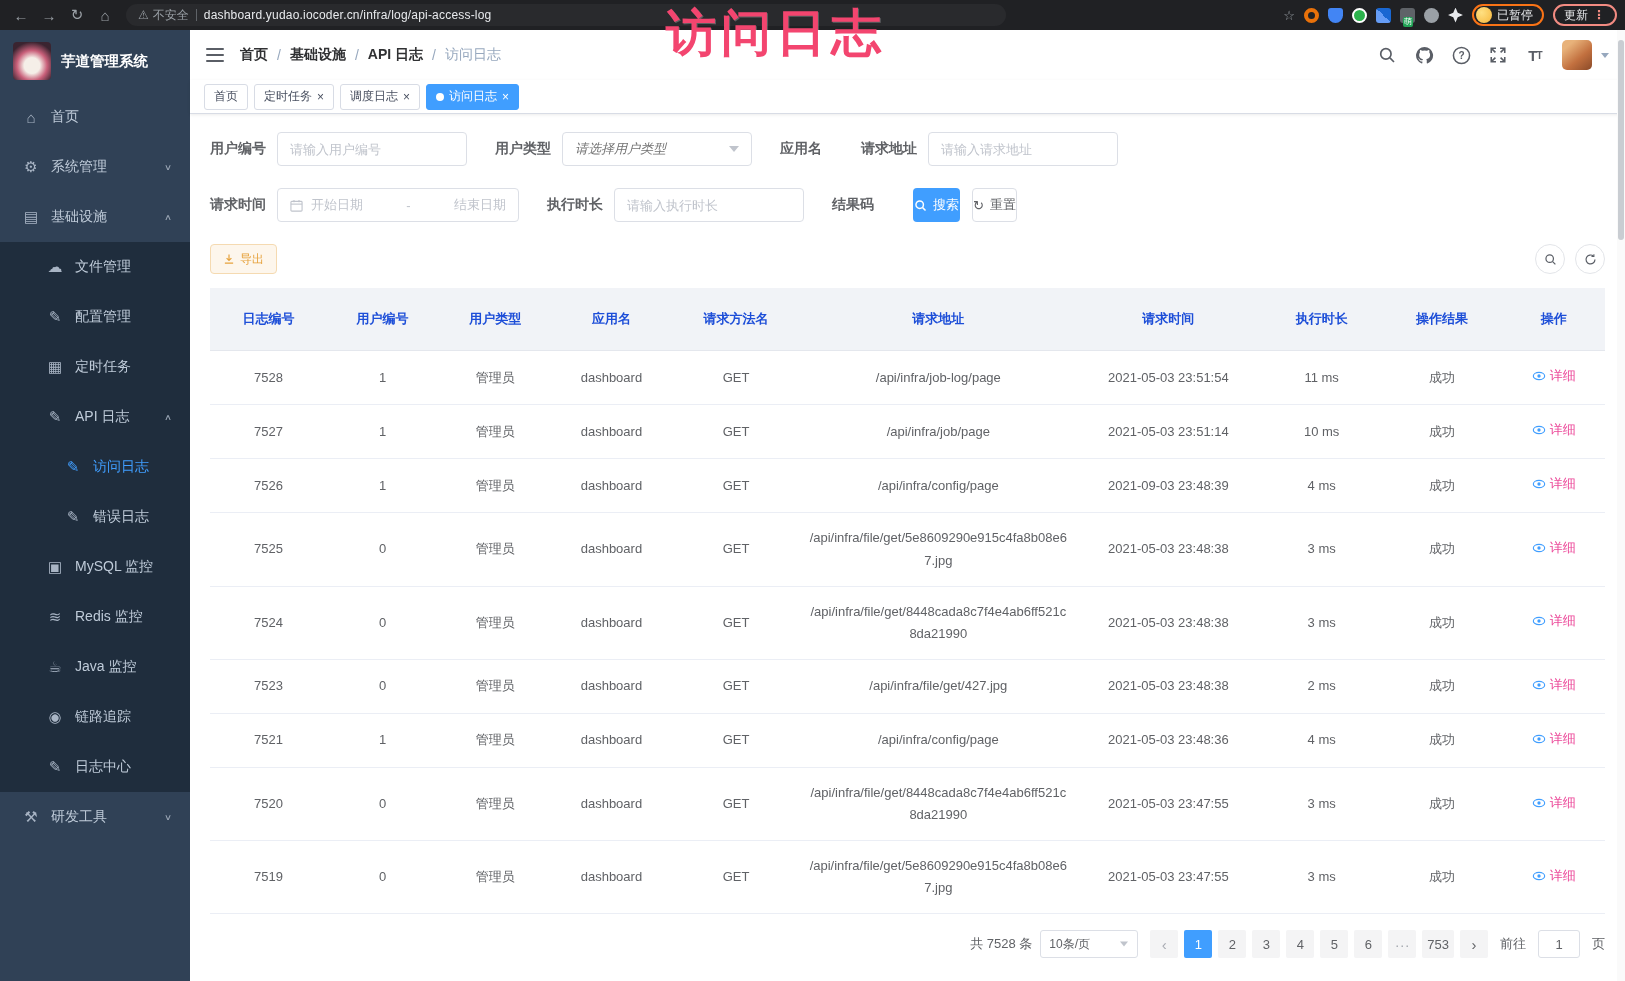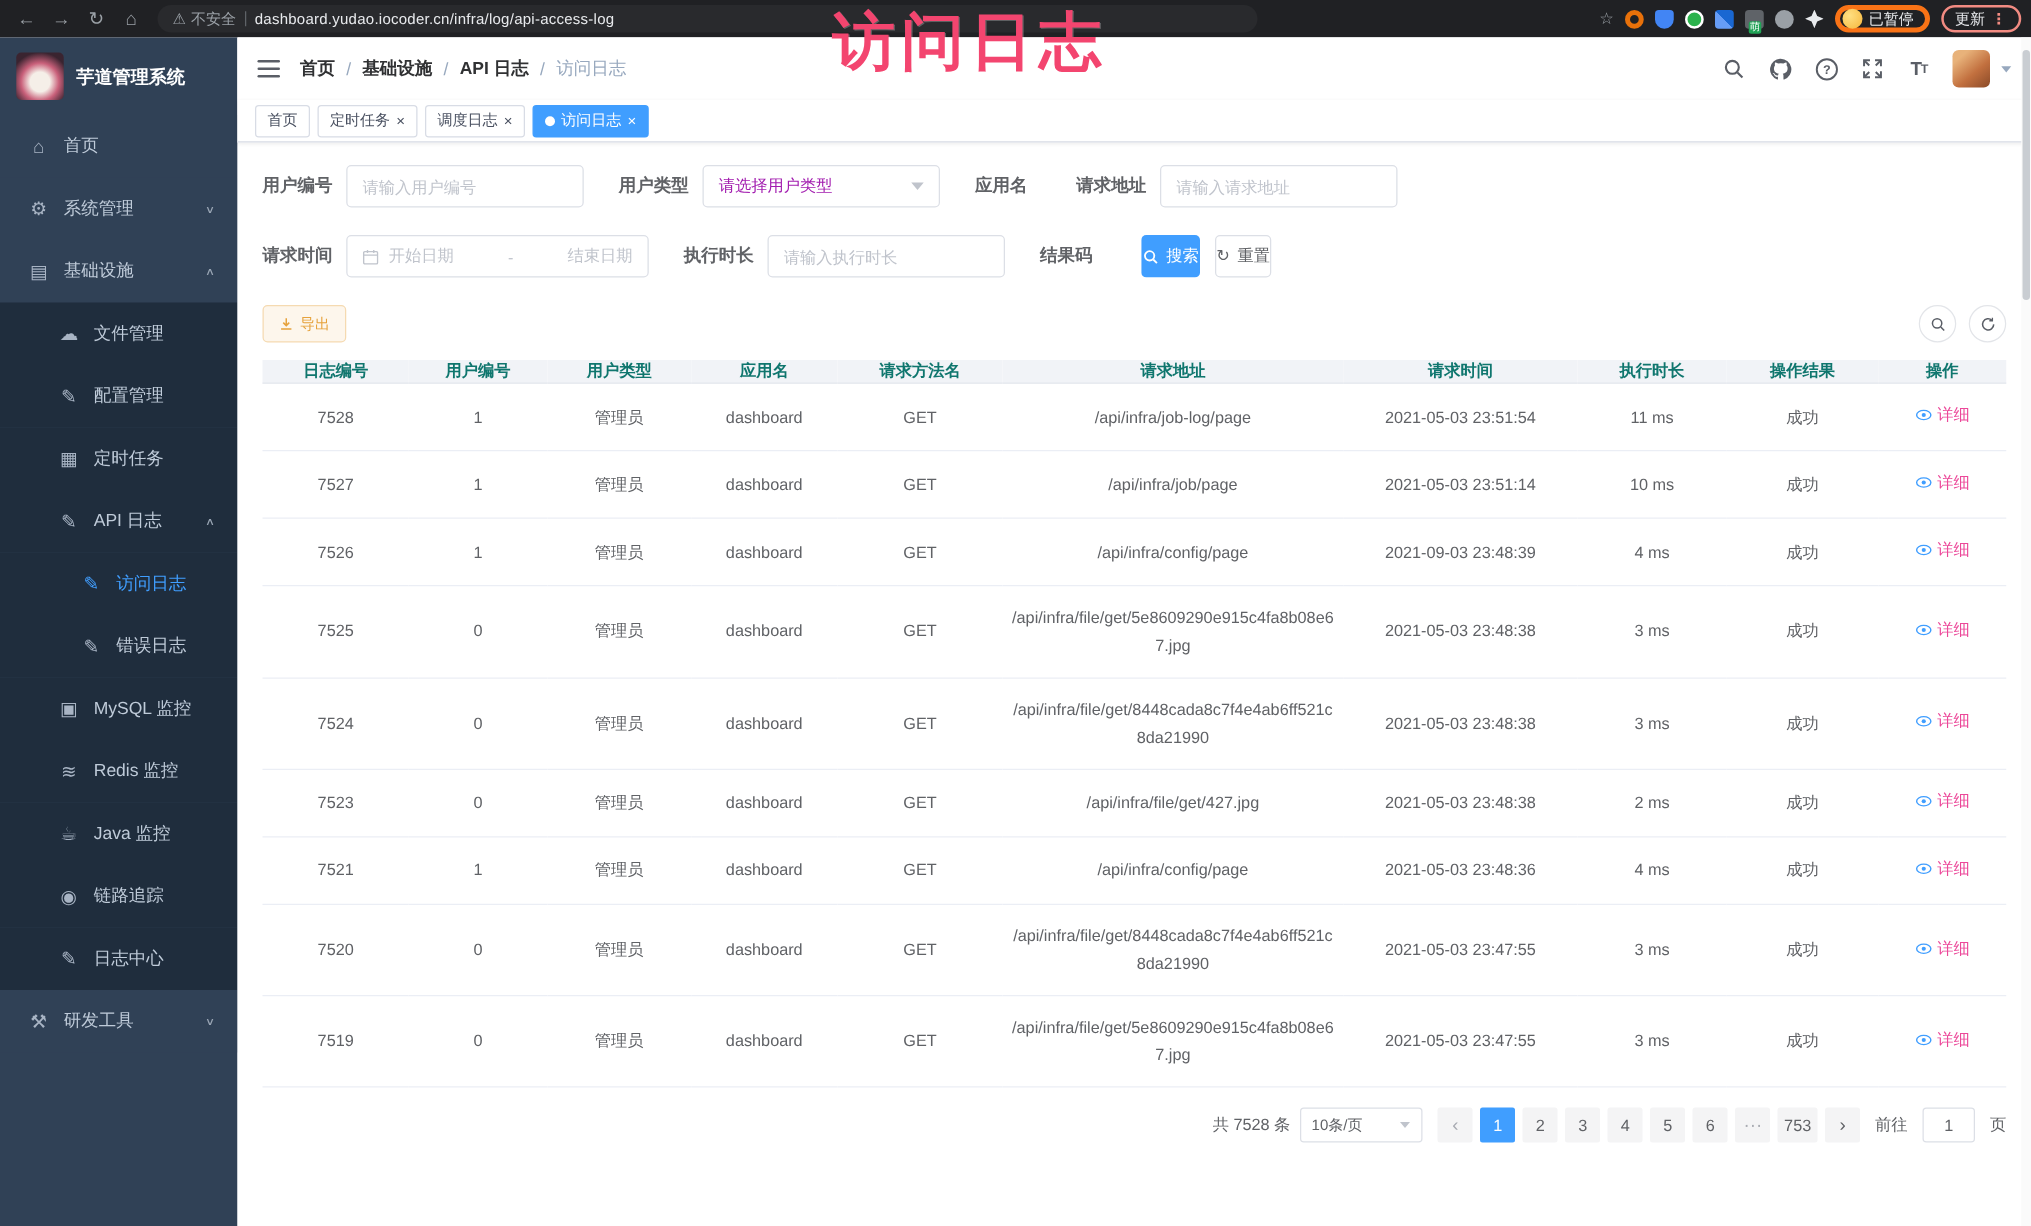--- a/index.html
+++ b/index.html
@@ -18,21 +18,21 @@
   .ext-dot{width:15px;height:15px;border-radius:50%;flex:0 0 auto;}
   .ext-ring{border:4px solid #e8710a;background:transparent;}
   .ext-shield{background:#4285f4;border-radius:3px 3px 50% 50%;}
   .ext-green{background:#2bb24c;border:2px solid #fff;}
   .ext-grid{background:linear-gradient(45deg,#669df6 50%,#1967d2 50%);border-radius:3px;}
   .ext-dark{background:#5f6368;border-radius:3px;position:relative;}
   .ext-badge{position:absolute;bottom:-4px;left:3px;background:#21a356;color:#fff;font-size:8px;line-height:10px;padding:0 1px;border-radius:2px;}
   .ext-gray{background:#9aa0a6;}
   .ext-pin{background:#e8eaed;clip-path:polygon(50% 0,65% 35%,100% 50%,65% 65%,50% 100%,35% 65%,0 50%,35% 35%);}
   .pill{height:22px;border-radius:12px;display:flex;align-items:center;gap:5px;padding:0 9px;color:#e8eaed;font-size:12px;flex:0 0 auto;}
-  .pill-paused{border:4px solid #f97316;padding-left:2px;text-align:center;}
+  .pill-paused{border:2px solid #f97316;padding-left:2px;text-align:center;}
   .emoji-face{width:16px;height:16px;border-radius:50%;background:radial-gradient(circle at 35% 35%,#ffe082,#f6b73c);}
   .pill-update{border:2px solid #f28b82;}
   .pill-dots{color:#f28b82;font-weight:700;letter-spacing:1px;}
 
   
   .watermark{position:absolute;top:0;left:666px;z-index:60;font-size:50px;font-weight:800;letter-spacing:5px;color:#f3456f;pointer-events:none;text-shadow:1px 1px 0 rgba(255,255,255,.25);}
 
   
   .app{display:flex;height:951px;border-radius:11px;}
   .sidebar{width:190px;background:#304156;flex:0 0 auto;overflow:hidden;}
@@ -69,36 +69,36 @@
   .tag.active .dot{display:block;}
   .tag .close{font-size:12px;line-height:12px;}
 
   .content{padding:18px 20px 0 20px;flex:1;position:relative;}
   .filter-row{display:flex;align-items:center;margin-bottom:22px;}
   .f-group{display:flex;align-items:center;margin-right:28px;}
   .f-label{font-size:14px;color:#606266;font-weight:700;margin-right:11px;white-space:nowrap;}
   .f-input{height:34px;border:1px solid #dcdfe6;border-radius:4px;display:flex;align-items:center;padding:0 12px;background:#fff;font-size:13px;color:#606266;}
   input.f-input::placeholder{color:#c0c4cc;}
   input.f-input{outline:none;width:190px;}
-  .f-select{width:190px;justify-content:space-between;color:#a21caf;cursor:pointer;}
+  .f-select{width:190px;justify-content:space-between;color:#737373;cursor:pointer;font-style:italic;}
   .sel-arrow{width:0;height:0;border-left:5px solid transparent;border-right:5px solid transparent;border-top:6px solid #c0c4cc;}
   .date-range{width:242px;gap:8px;color:#c0c4cc;}
   .date-range .sep{flex:1;text-align:center;color:#c0c4cc;}
   .cal-ic{color:#c0c4cc;display:flex;}
 
   .btn{height:34px;border-radius:4px;font-size:13px;display:inline-flex;align-items:center;gap:6px;padding:0 0;border:1px solid transparent;cursor:pointer;font-family:inherit;}
   .btn-primary{background:#409eff;color:#fff;}
   .btn-default{background:#fff;border-color:#dcdfe6;color:#606266;margin-left:12px;}
   .btn-export{background:#fdf6ec;border:1px solid #f5dab1;color:#e6a23c;height:30px;font-size:12px;padding:0 12px;border-radius:4px;display:inline-flex;align-items:center;gap:5px;cursor:pointer;}
   .toolbar{display:flex;align-items:center;margin-bottom:14px;}
   .tool-circles{margin-left:auto;display:flex;gap:10px;}
   .circle-btn{width:30px;height:30px;border-radius:50%;border:1px solid #e3e5e9;display:flex;align-items:center;justify-content:center;color:#5a5e66;cursor:pointer;background:#fff;}
 
   table{width:100%;border-collapse:collapse;table-layout:fixed;}
-  thead th{background:#f1f3f7;font-size:13px;color:#0f766e;font-weight:700;padding:0 4px;text-align:center;border-bottom:1px solid #e4e7ed;}
+  thead th{background:#f1f3f7;font-size:13px;color:#1d4ed8;font-weight:700;padding:22px 4px;text-align:center;border-bottom:1px solid #e4e7ed;}
   tbody td{font-size:13px;color:#606266;padding:14px 6px;border-bottom:1px solid #ebeef5;text-align:center;word-break:break-all;line-height:1.7;}
   .detail-link{color:#ec4899;display:inline-flex;align-items:center;gap:4px;font-size:13px;cursor:pointer;white-space:nowrap;}
 
   .pagination{display:flex;align-items:center;justify-content:flex-end;margin-top:16px;gap:8px;font-size:13px;color:#606266;}
   .pg-size{width:98px;height:28px;border:1px solid #dcdfe6;border-radius:3px;display:flex;align-items:center;justify-content:space-between;padding:0 8px;font-size:12px;color:#606266;cursor:pointer;}
   .pg-size .sel-arrow{border-top-color:#c0c4cc;transform:scale(.8);}
   .pager{display:flex;align-items:center;gap:6px;margin:0 4px;}
   .pg-btn{min-width:28px;height:28px;background:#f4f4f5;border-radius:2px;display:flex;align-items:center;justify-content:center;color:#606266;font-size:13px;padding:0 5px;cursor:pointer;}
   .pg-btn.active{background:#409eff;color:#fff;}
   .pg-btn.nav{color:#a8abb2;font-size:15px;}

